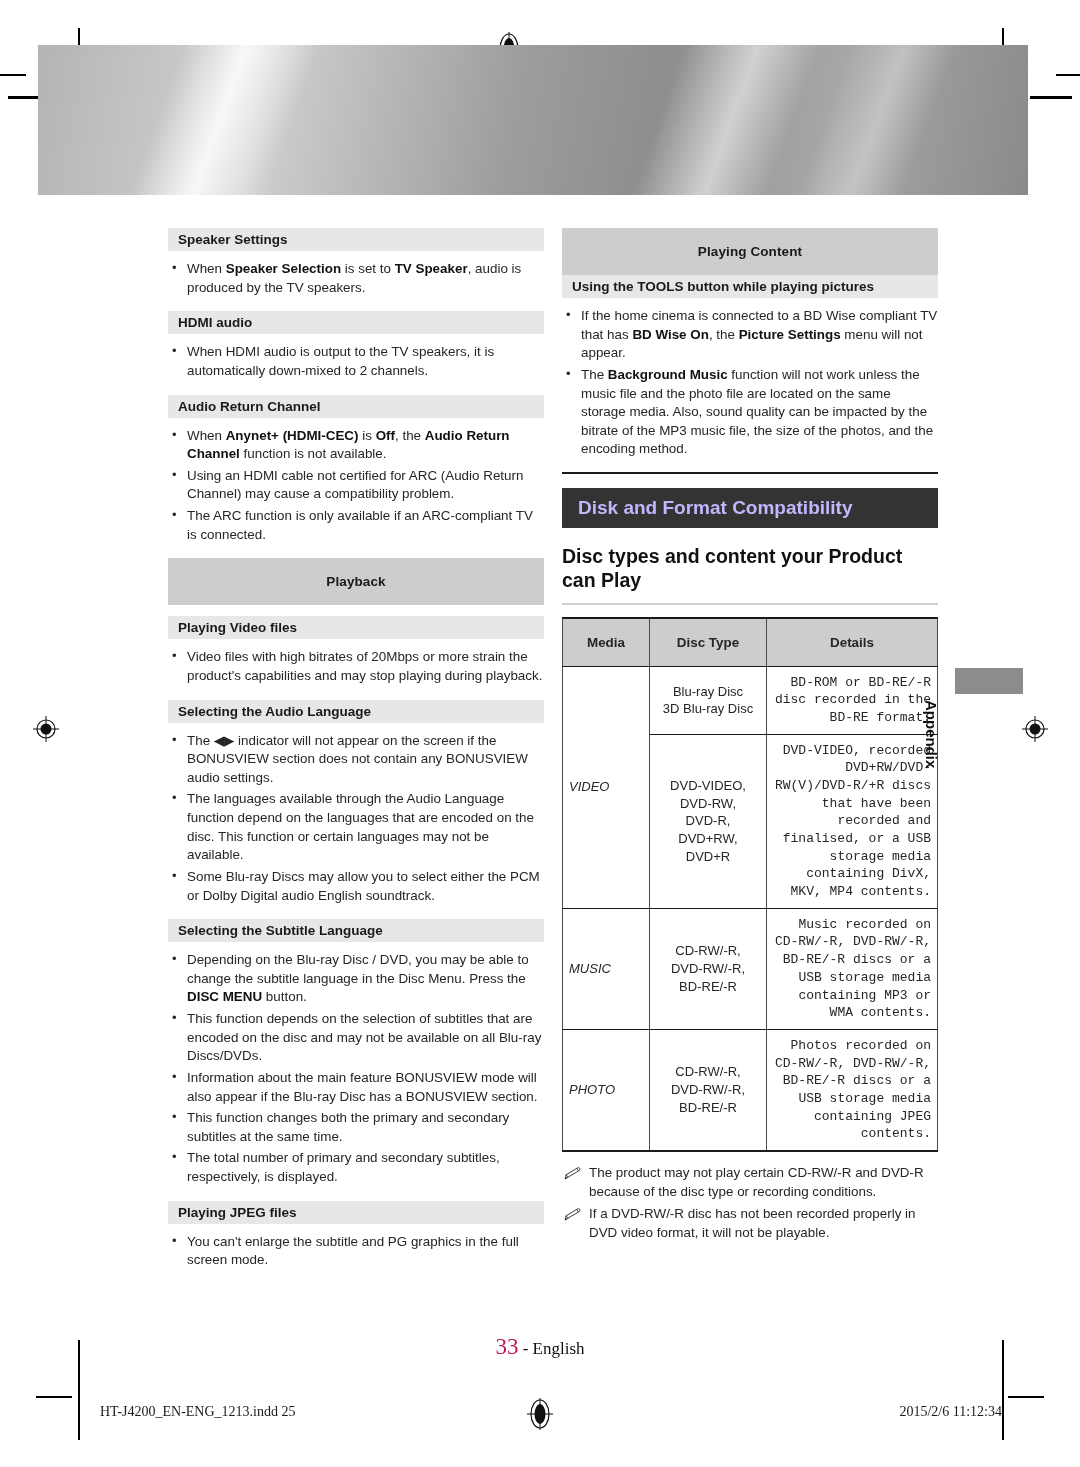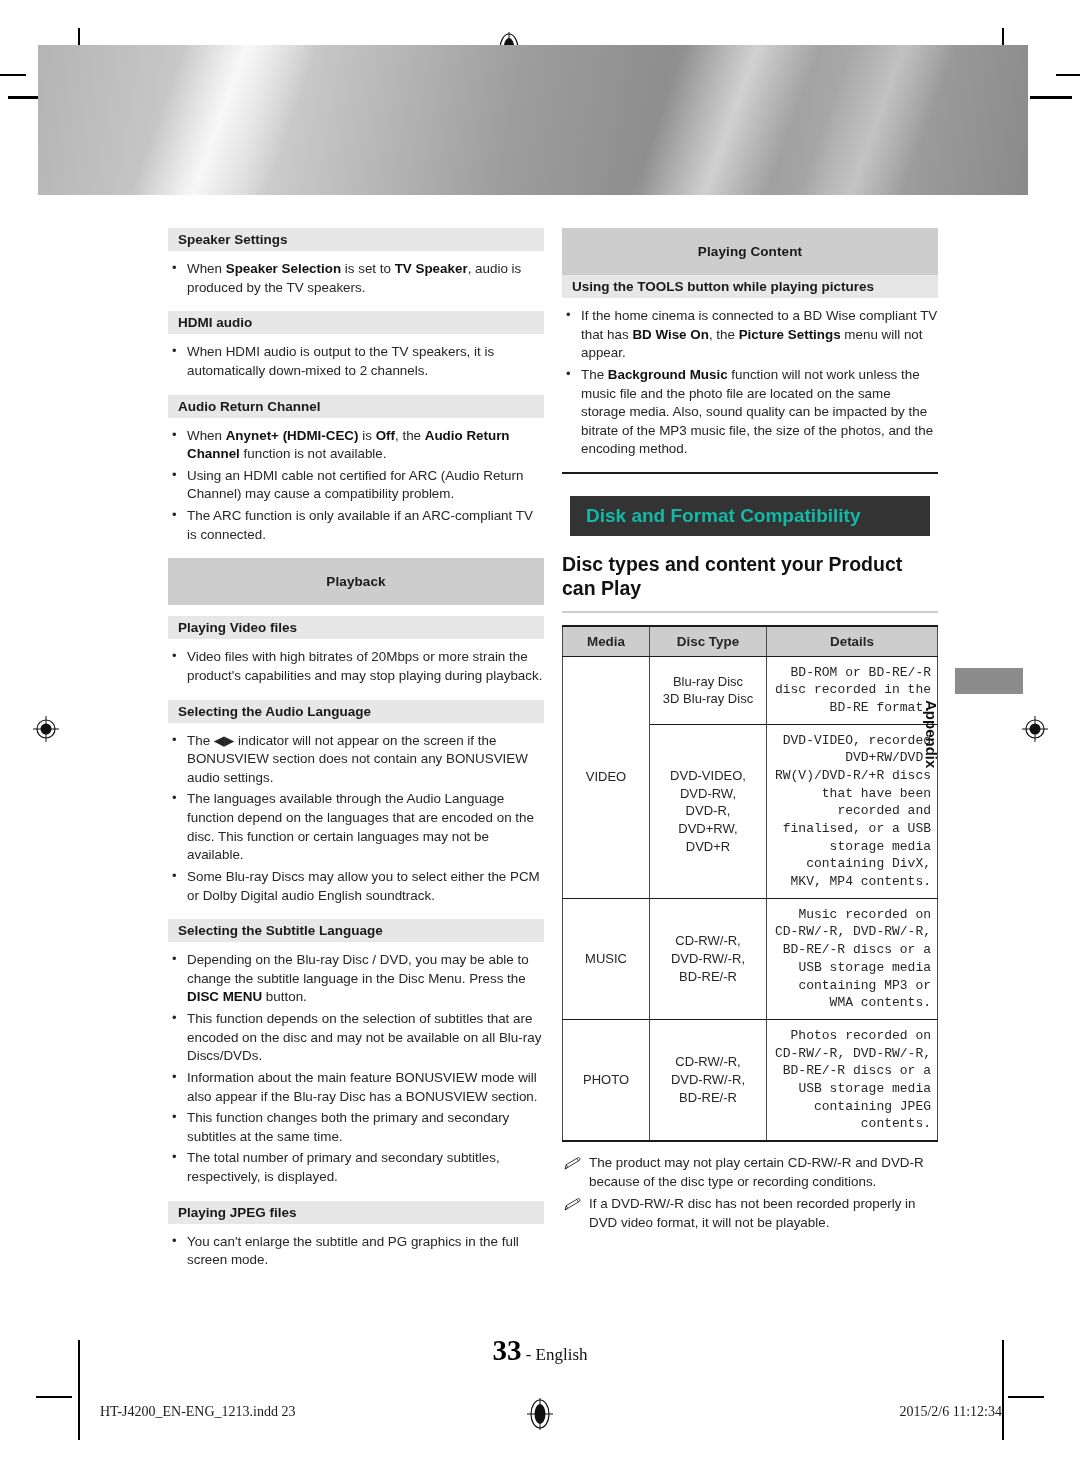--- a/index.html
+++ b/index.html
@@ -92,25 +92,25 @@
     position:absolute;left:1px;top:3px;width:19px;height:14px;
   }
 
   
   .hr-thick{border:0;border-top:2.5px solid #1a1a1a;margin:13px 0 0 0;}
   .hr-thin{border:0;border-top:2px solid #cfcfcf;margin:10px 0 0 0;}
 
   
   .dark-head{
     background:#333333;
-    color:#14b8a6;
+    color:#c4b5fd;
     font-weight:bold;
     font-size:19px;
     padding:9px 16px;
-    margin:8px;
+    margin:0;
   }
   .big-head{
     font-weight:bold;
     font-size:19.5px;
     line-height:1.25;
     margin:16px 0 0 0;
     color:#111;
   }
 
   
@@ -118,36 +118,36 @@
     border-collapse:collapse;
     width:100%;
     margin-top:12px;
     font-size:13px;
     color:#262626;
   }
   table.compat th{
     background:#cdcdcd;
     font-weight:bold;
     font-size:13.4px;
-    padding:7px 4px;
+    padding:16px 4px;
     text-align:center;
     border-left:1.5px solid #4a4a4a;
     border-right:1.5px solid #4a4a4a;
     border-top:2px solid #1a1a1a;
     border-bottom:1.5px solid #1a1a1a;
   }
   table.compat td{
     border-left:1.5px solid #4a4a4a;
     border-right:1.5px solid #4a4a4a;
     border-bottom:1.5px solid #1a1a1a;
     padding:7px 6px;
     vertical-align:middle;
     line-height:1.36;
   }
-  td.c-media{text-align:center;width:74px;}
+  td.c-media{width:74px;font-style:italic;}
   td.c-type{text-align:center;width:104px;}
   td.c-det{text-align:right;font-family:Liberation Mono, monospace;}
   table.compat tr:last-child td{border-bottom:2px solid #1a1a1a;}
 
   
   #appendix-tab{
     position:absolute;left:955px;top:668px;width:68px;height:26px;
     background:#8c8c8c;
   }
   #appendix-label{
@@ -158,21 +158,21 @@
     transform-origin:left top;
     white-space:nowrap;
   }
 
   
   #pagenum{
     position:absolute;left:0;top:1334px;width:1080px;
     text-align:center;
     font-family:"Liberation Serif", serif;
   }
-  #pagenum .num{font-size:29px;font-weight:bold;color:#000000;}
+  #pagenum .num{font-size:23px;font-weight:normal;color:#be185d;}
   #pagenum .lang{font-size:17px;color:#111;}
 
   
   .footer-txt{
     position:absolute;top:1404px;
     font-family:"Liberation Serif", serif;
     font-size:14px;color:#1a1a1a;white-space:nowrap;
   }
   #footer-left{left:100px;}
   #footer-right{right:78px;}
@@ -340,15 +340,15 @@
       </ul>
   </div>
 
   <div id="appendix-tab"></div>
   <div id="appendix-label">Appendix</div>
 
   <div id="pagenum">
     <span class="num">33</span><span class="lang"> - </span><span class="lang">English</span>
   </div>
 
-  <div class="footer-txt" id="footer-left">HT-J4200_EN-ENG_1213.indd   23</div>
+  <div class="footer-txt" id="footer-left">HT-J4200_EN-ENG_1213.indd   25</div>
   <div class="footer-txt" id="footer-right">2015/2/6   11:12:34</div>
 </div>
 
 </body></html>

